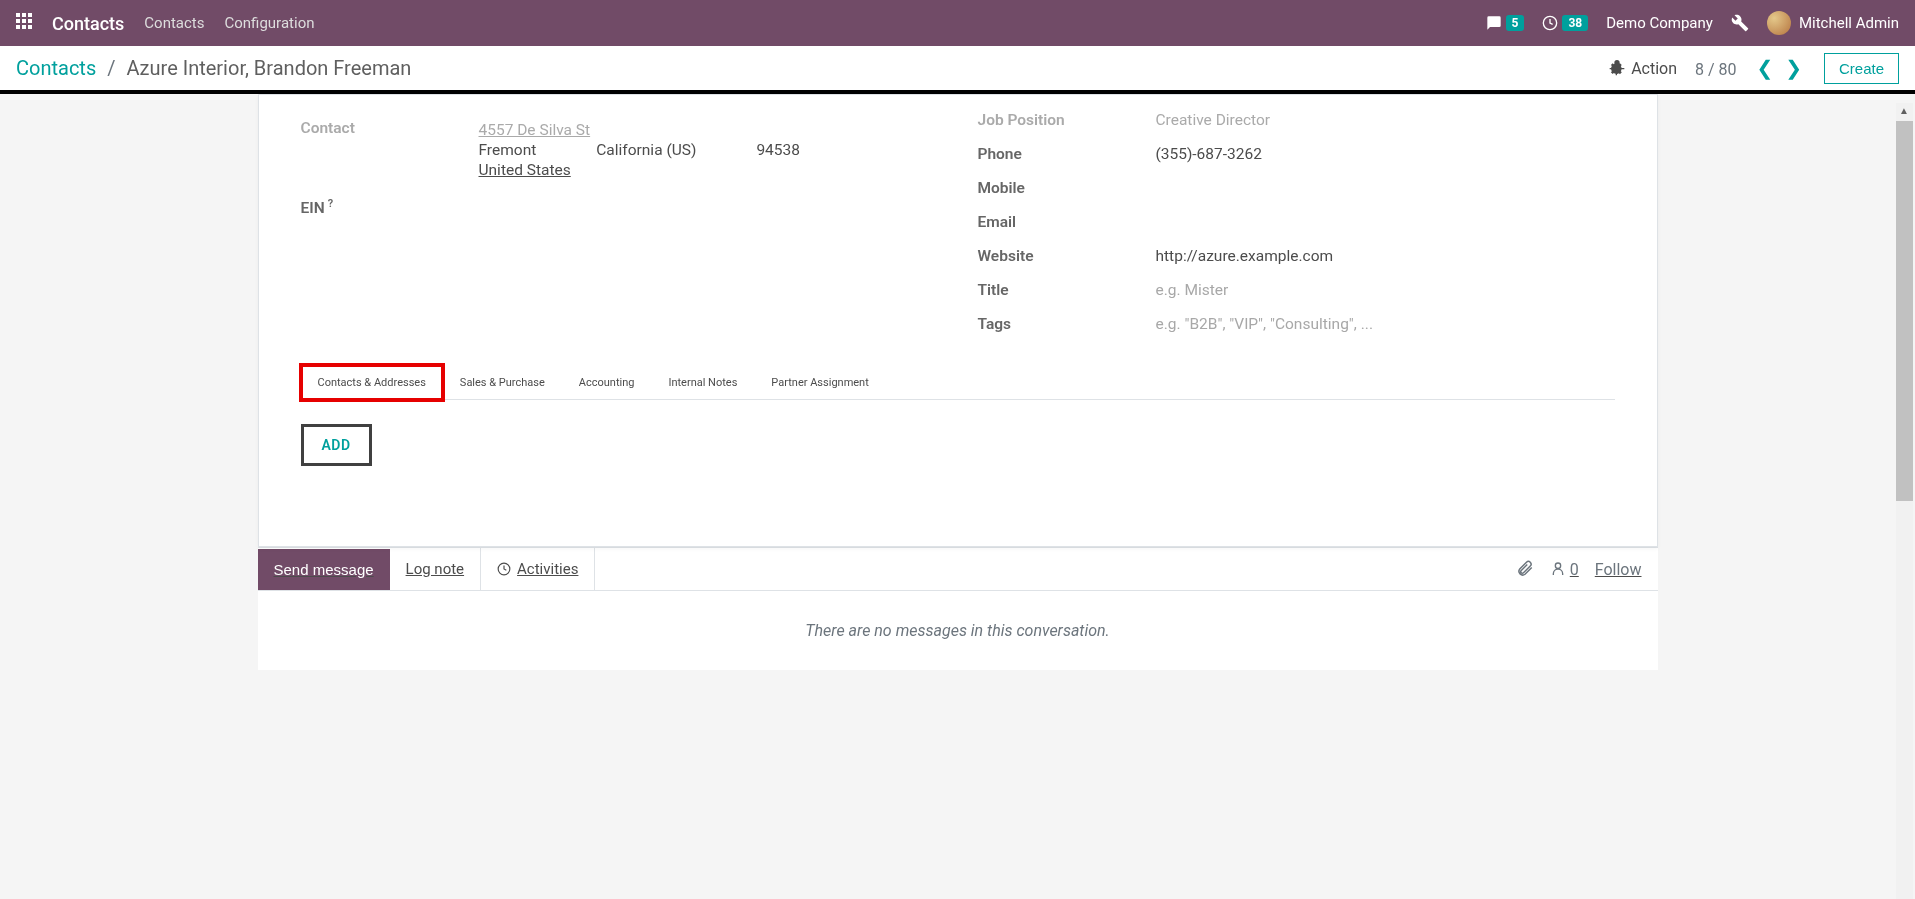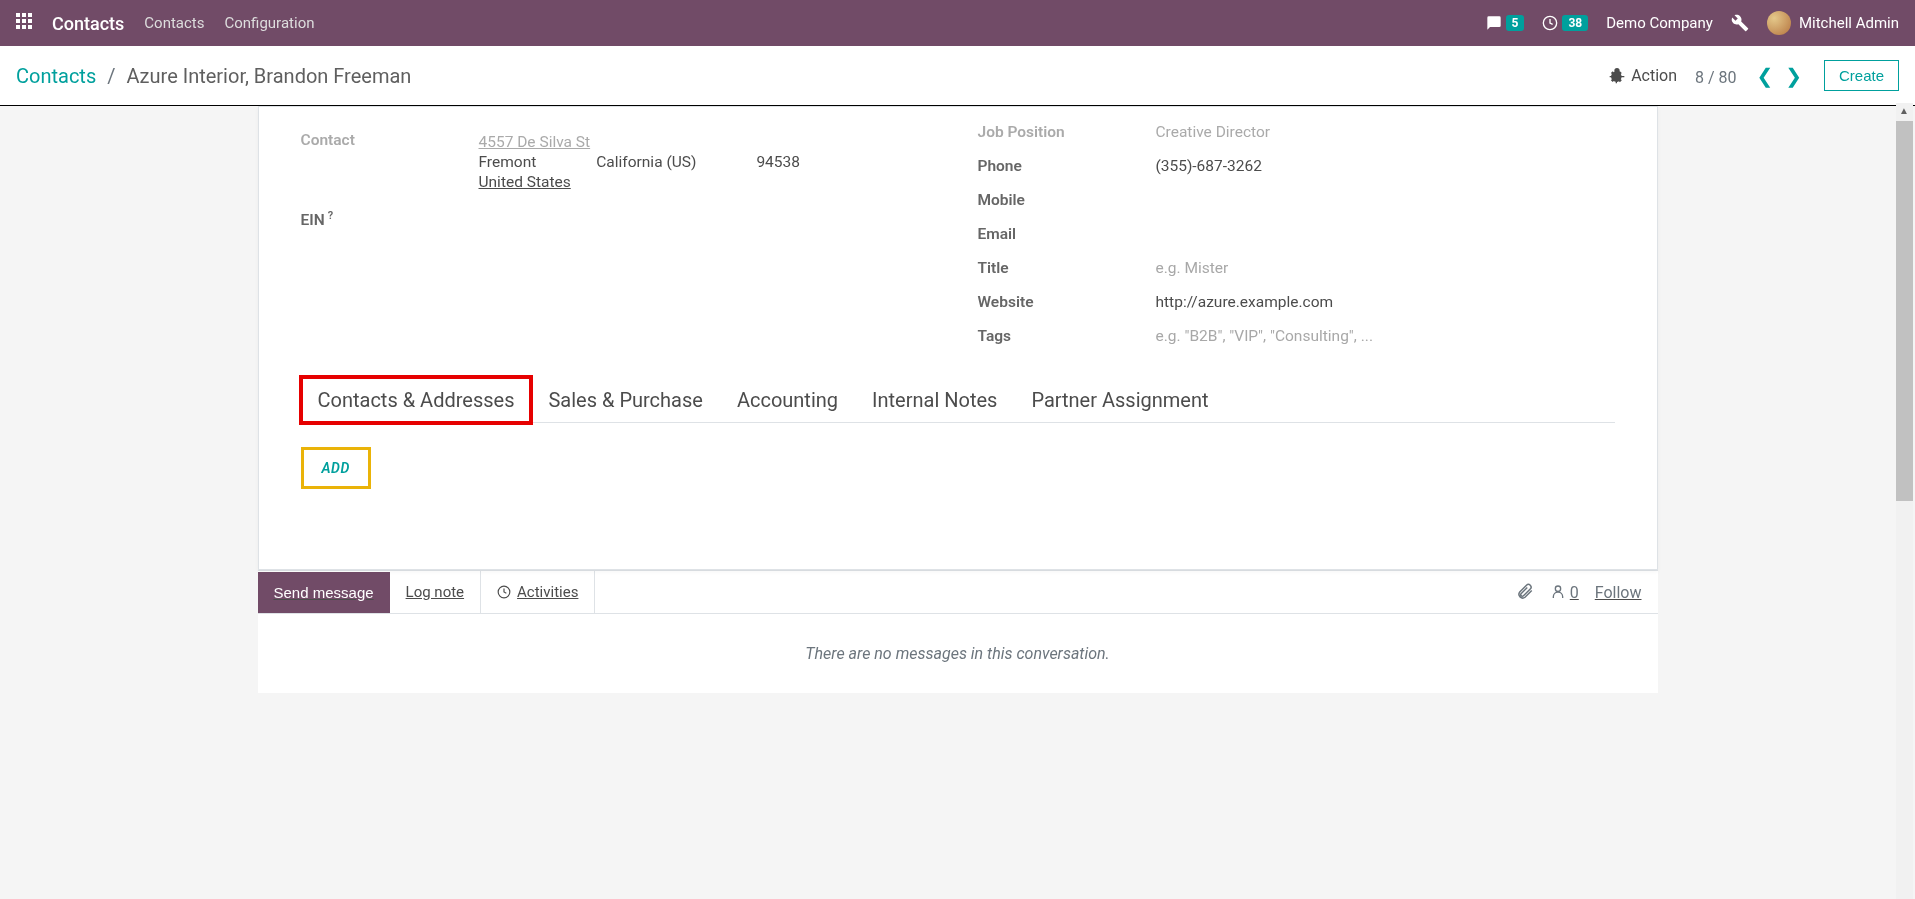--- a/index.html
+++ b/index.html
@@ -8,21 +8,21 @@
     .topbar { background: #714b67; height: 46px; display: flex; align-items: center; padding: 0 16px; color: #fff; }
     .topbar-left { display: flex; align-items: center; gap: 20px; }
     .apps-icon svg { fill: #fff; }
     .app-title { font-size: 18px; font-weight: 500; }
     .top-menu { font-size: 15px; color: #ddd; cursor: pointer; }
     .topbar-right { margin-left: auto; display: flex; align-items: center; gap: 18px; font-size: 15px; }
     .topbar-right .badge { background: #00a09d; color: #fff; font-size: 12px; font-weight: 700; padding: 1px 6px; border-radius: 3px; margin-left: 4px; }
     .topbar-right .item { display: inline-flex; align-items: center; cursor: pointer; }
     .avatar { width: 24px; height: 24px; border-radius: 50%; background: radial-gradient(circle at 30% 30%, #e4c88a, #b5743f); margin-right: 8px; display: inline-block; }
     
-    .subbar { background: #fff; border-bottom: 1px solid #000000; height: 60px; display: flex; align-items: center; padding: 0 16px; }
+    .subbar { background: #fff; border-bottom: 4px solid #000000; height: 48px; display: flex; align-items: center; padding: 0 16px; }
     .breadcrumb { font-size: 20px; }
     .breadcrumb a { color: #00a09d; text-decoration: none; }
     .breadcrumb .sep { color: #6c757d; margin: 0 6px; }
     .breadcrumb .current { color: #5f5f5f; }
     .subbar-right { margin-left: auto; display: flex; align-items: center; gap: 18px; }
     .action-item { display: inline-flex; align-items: center; gap: 6px; color: #4c4c4c; cursor: pointer; font-size: 16px; }
     .pager { color: #6c757d; font-size: 16px; }
     .pager-arrow { color: #00a09d; cursor: pointer; padding: 0 4px; font-size: 20px; }
     .btn-create { border: 1px solid #00a09d; color: #00a09d; background: #fff; padding: 6px 14px; font-size: 15px; cursor: pointer; }
 
@@ -37,29 +37,29 @@
     .field-label { width: 150px; font-weight: 600; color: #666; flex-shrink: 0; }
     .field-label.faint { color: #aaa; }
     .field-value { flex: 1; color: #4c4c4c; }
     .field-value.placeholder { color: #a8a8a8; }
     .ein-q { font-size: 11px; color: #666; vertical-align: super; margin-left: 3px; }
     
     .addr-line { padding: 2px 0; text-decoration: underline; }
     .addr-grid { display: flex; gap: 60px; }
     
     .tabs { display: flex; border-bottom: 1px solid #dee2e6; margin-top: 24px; margin-left: 42px; margin-right: 42px; }
-    .tab { padding: 10px 16px; font-size: 20px; color: #4c4c4c; cursor: pointer; border: 1px solid #dee2e6; border-bottom: none; background: #fff; margin-bottom: -1px; }
+    .tab { padding: 10px 16px; font-size: 11px; color: #4c4c4c; cursor: pointer; border: 1px solid #dee2e6; border-bottom: none; background: #fff; margin-bottom: -1px; }
     .tab.active { border-bottom: 1px solid #fff; }
     .tab:not(.active) { border-color: transparent; background: transparent; }
     
     .tab-content { padding: 24px 42px 80px 42px; background: #fff; }
     .btn-add { color: #00a09d; font-weight: 600; font-size: 14px; letter-spacing: 0.5px; cursor: pointer; display: inline-block; padding: 6px 10px; }
     
     .highlight-red { outline: 4px solid #e60000; outline-offset: -2px; }
-    .highlight-red-sm { border: 3px solid #eab308; display: inline-block; padding: 4px 8px; font-style: italic; }
+    .highlight-red-sm { border: 3px solid #404040; display: inline-block; padding: 4px 8px; }
     
     .chatter { background: #fff; border-top: 1px solid #dee2e6; width: 1400px; margin: 0 auto; }
     .chatter-bar { display: flex; align-items: center; border-bottom: 1px solid #dee2e6; text-decoration: underline; }
     .btn-send { background: #714b67; color: #fff; padding: 12px 16px; font-size: 15px; border: none; cursor: pointer; }
     .btn-log, .btn-act { padding: 12px 16px; font-size: 15px; color: #4c4c4c; cursor: pointer; border-right: 1px solid #dee2e6; }
     .btn-act { display: inline-flex; align-items: center; gap: 6px; }
     .chatter-right { margin-left: auto; display: flex; align-items: center; gap: 16px; padding-right: 16px; color: #6c757d; }
     .chatter-right .follow-item { cursor: pointer; display: inline-flex; align-items: center; gap: 4px; }
     .no-msg { text-align: center; padding: 30px; font-style: italic; color: #6c757d; font-size: 16px; }
     
@@ -173,26 +173,26 @@
             <div class="field-value">(355)-687-3262</div>
           </div>
           <div class="field-row">
             <div class="field-label">Mobile</div>
             <div class="field-value"></div>
           </div>
           <div class="field-row">
             <div class="field-label">Email</div>
           </div>
           <div class="field-row">
+            <div class="field-label">Website</div>
+            <div class="field-value">http://azure.example.com</div>
+          </div>
+          <div class="field-row">
             <div class="field-label">Title</div>
             <div class="field-value placeholder">e.g. Mister</div>
-          </div>
-          <div class="field-row">
-            <div class="field-label">Website</div>
-            <div class="field-value">http://azure.example.com</div>
           </div>
           <div class="field-row">
             <div class="field-label">Tags</div>
             <div class="field-value placeholder">e.g. "B2B", "VIP", "Consulting", ...</div>
           </div>
         </div>
       </div>
     </div>
 
     <div class="tabs">

